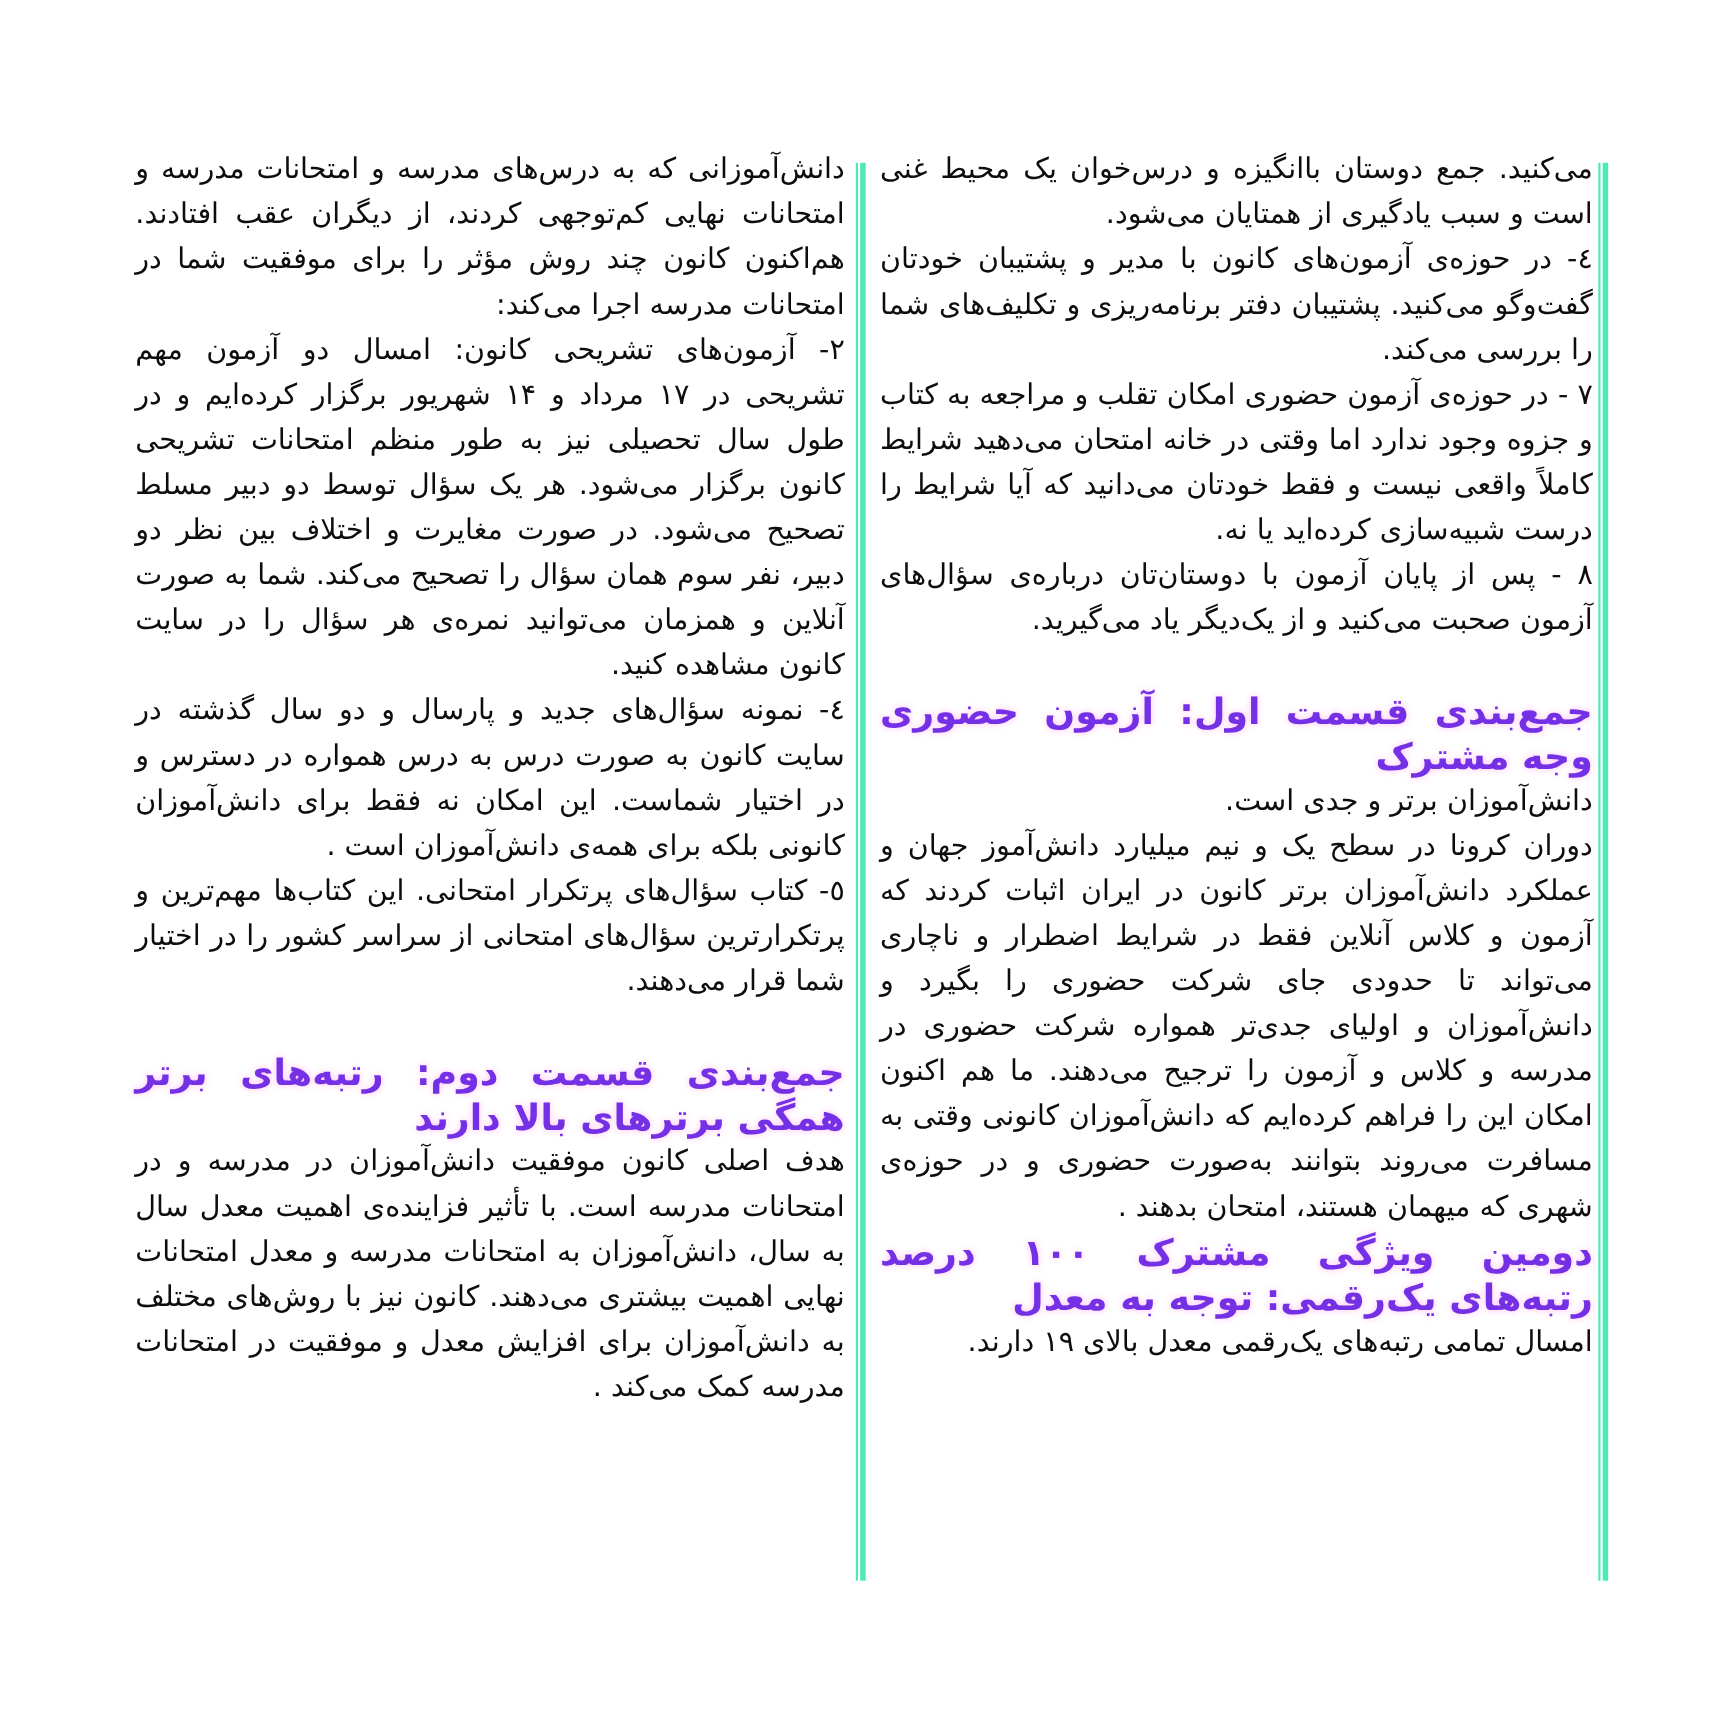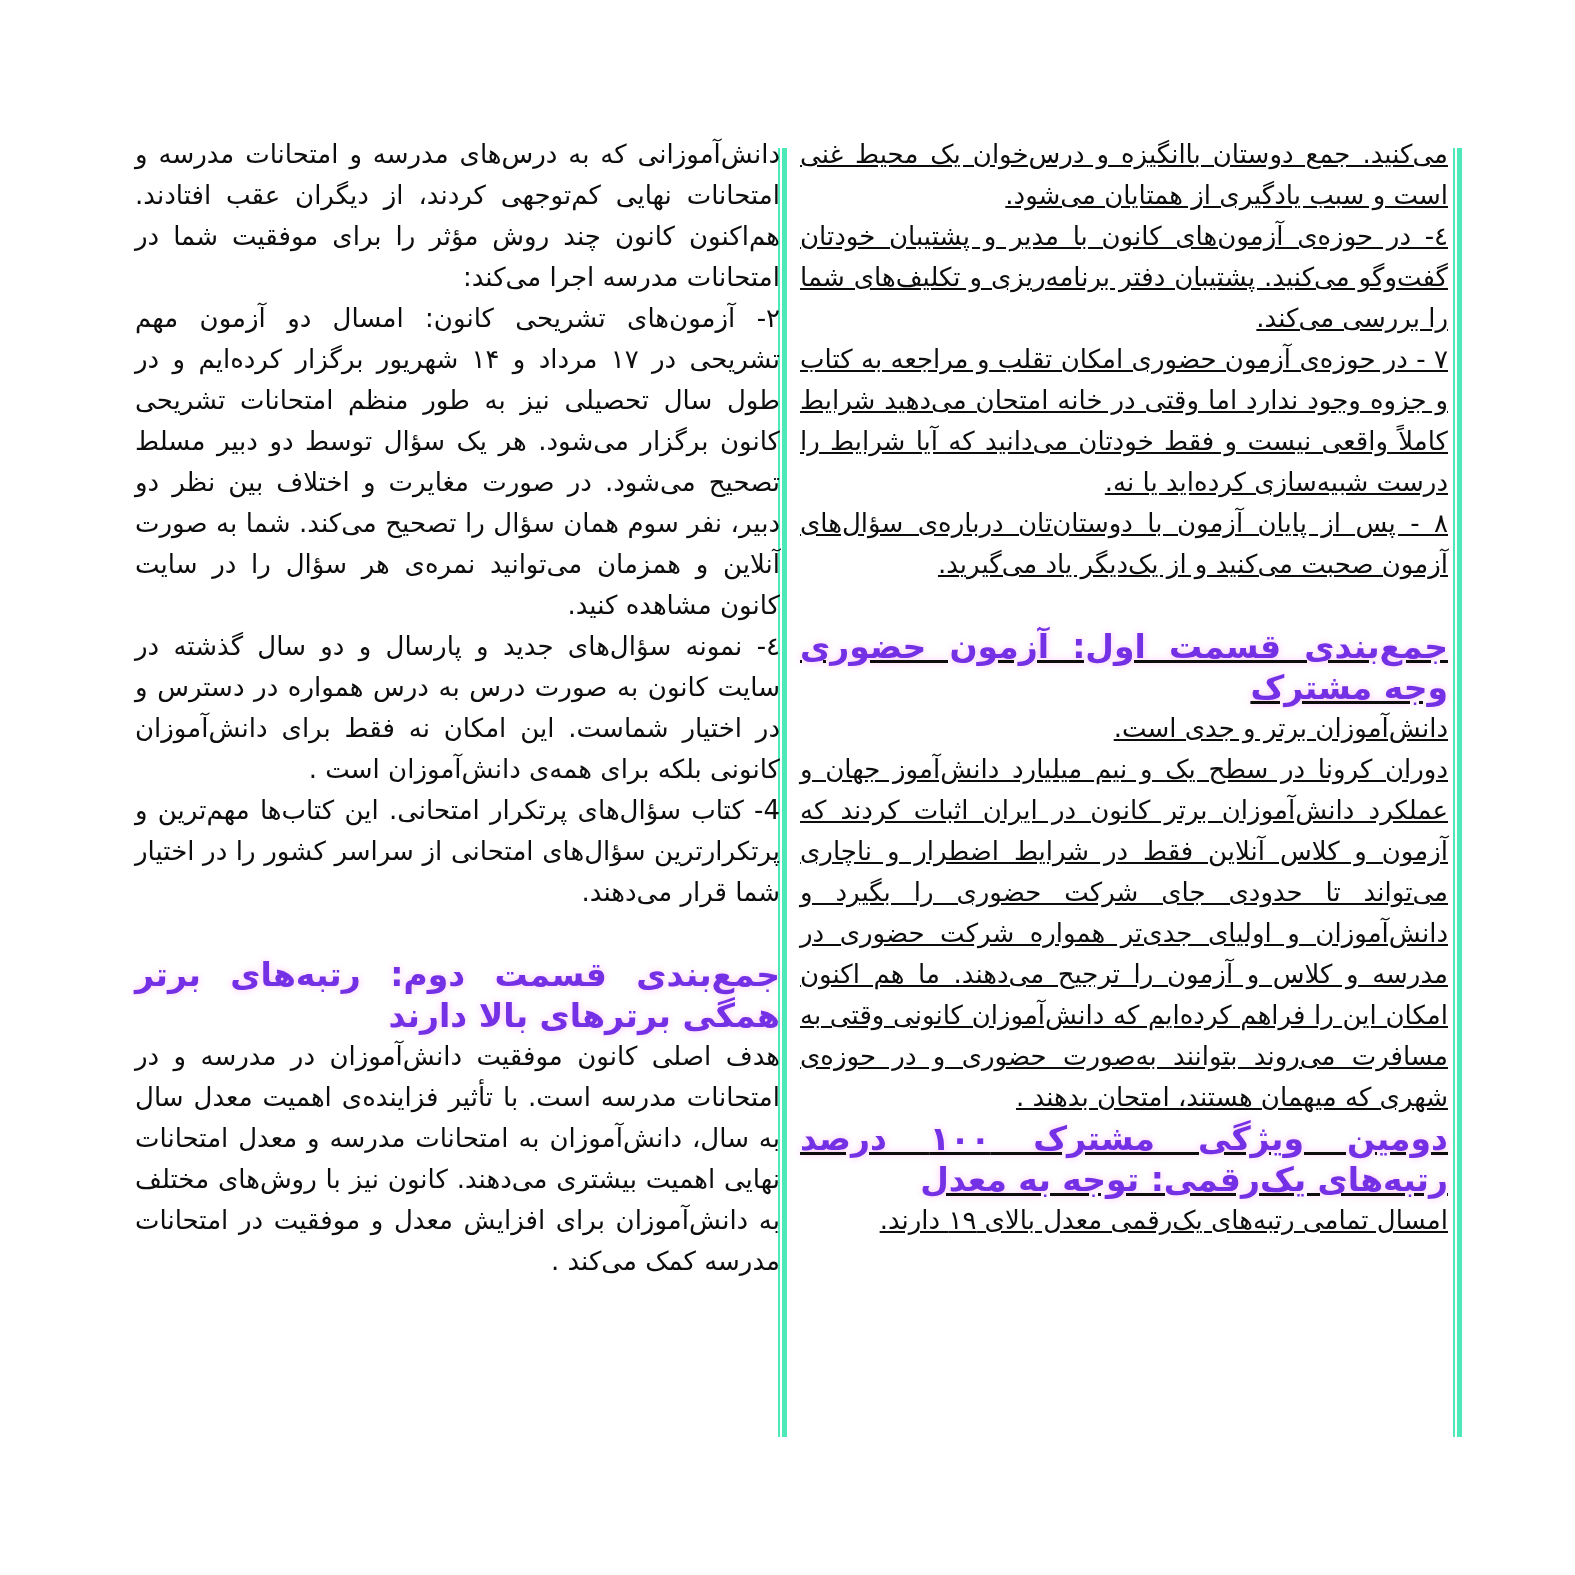--- a/index.html
+++ b/index.html
@@ -14,21 +14,21 @@
   }
   .col {
     position: absolute;
     top: 134px;
     color: #0d0d0d;
     font-size: 26px;
     line-height: 41px;
     text-align: justify;
     direction: rtl;
   }
-  .col-right { left: 800px; width: 648px; text-decoration: underline; }
+  .col-right { left: 800px; width: 648px; }
   .col-left  { left: 123px; width: 645px; }
   .col p, .col h2 {
     margin: 0;
     padding: 0;
   }
   .gap-before { margin-top: 41px !important; }
   h2.heading {
     font-size: 33px;
     line-height: 41px;
     font-weight: bold;
@@ -74,22 +74,22 @@
     <p>٤- در حوزه‌ی آزمون‌های کانون با مدیر و پشتیبان خودتان گفت‌وگو می‌کنید. پشتیبان دفتر برنامه‌ریزی و تکلیف‌های شما را بررسی می‌کند.</p>
     <p>٧ - در حوزه‌ی آزمون حضوری امکان تقلب و مراجعه به کتاب و جزوه وجود ندارد اما وقتی در خانه امتحان می‌دهید شرایط کاملاً واقعی نیست و فقط خودتان می‌دانید که آیا شرایط را درست شبیه‌سازی کرده‌اید یا نه.</p>
     <p>٨ - پس از پایان آزمون با دوستان‌تان درباره‌ی سؤال‌های آزمون صحبت می‌کنید و از یک‌دیگر یاد می‌گیرید.</p>
     <h2 class="heading gap-before">جمع‌بندی قسمت اول: آزمون حضوری وجه مشترک</h2>
     <p>دانش‌آموزان برتر و جدی است.</p>
     <p>دوران کرونا در سطح یک و نیم میلیارد دانش‌آموز جهان و عملکرد دانش‌آموزان برتر کانون در ایران اثبات کردند که آزمون و کلاس آنلاین فقط در شرایط اضطرار و ناچاری می‌تواند تا حدودی جای شرکت حضوری را بگیرد و دانش‌آموزان و اولیای جدی‌تر همواره شرکت حضوری در مدرسه و کلاس و آزمون را ترجیح می‌دهند. ما هم اکنون امکان این را فراهم کرده‌ایم که دانش‌آموزان کانونی وقتی به مسافرت می‌روند بتوانند به‌صورت حضوری و در حوزه‌ی شهری که میهمان هستند، امتحان بدهند .</p>
     <h2 class="heading">دومین ویژگی مشترک ۱۰۰ درصد رتبه‌های یک‌رقمی: توجه به معدل</h2>
     <p>امسال تمامی رتبه‌های یک‌رقمی معدل بالای ۱۹ دارند.</p>
   </section>
 
-  <section class="col col-left" style="color: rgb(13, 13, 13); margin-left: 12px;">
+  <section class="col col-left" style="color: rgb(13, 13, 13);">
     <p>دانش‌آموزانی که به درس‌های مدرسه و امتحانات مدرسه و امتحانات نهایی کم‌توجهی کردند، از دیگران عقب افتادند. هم‌اکنون کانون چند روش مؤثر را برای موفقیت شما در امتحانات مدرسه اجرا می‌کند:</p>
     <p>٢- آزمون‌های تشریحی کانون: امسال دو آزمون مهم تشریحی در ۱۷ مرداد و ۱۴ شهریور برگزار کرده‌ایم و در طول سال تحصیلی نیز به طور منظم امتحانات تشریحی کانون برگزار می‌شود. هر یک سؤال توسط دو دبیر مسلط تصحیح می‌شود. در صورت مغایرت و اختلاف بین نظر دو دبیر، نفر سوم همان سؤال را تصحیح می‌کند. شما به صورت آنلاین و همزمان می‌توانید نمره‌ی هر سؤال را در سایت کانون مشاهده کنید.</p>
     <p>٤- نمونه سؤال‌های جدید و پارسال و دو سال گذشته در سایت کانون به صورت درس به درس همواره در دسترس و در اختیار شماست. این امکان نه فقط برای دانش‌آموزان کانونی بلکه برای همه‌ی دانش‌آموزان است .</p>
-    <p>4- کتاب سؤال‌های پرتکرار امتحانی. این کتاب‌ها مهم‌ترین و پرتکرارترین سؤال‌های امتحانی از سراسر کشور را در اختیار شما قرار می‌دهند.</p>
+    <p>٥- کتاب سؤال‌های پرتکرار امتحانی. این کتاب‌ها مهم‌ترین و پرتکرارترین سؤال‌های امتحانی از سراسر کشور را در اختیار شما قرار می‌دهند.</p>
     <h2 class="heading gap-before">جمع‌بندی قسمت دوم: رتبه‌های برتر همگی برتر‌های بالا دارند</h2>
     <p>هدف اصلی کانون موفقیت دانش‌آموزان در مدرسه و در امتحانات مدرسه است. با تأثیر فزاینده‌ی اهمیت معدل سال به سال، دانش‌آموزان به امتحانات مدرسه و معدل امتحانات نهایی اهمیت بیشتری می‌دهند. کانون نیز با روش‌های مختلف به دانش‌آموزان برای افزایش معدل و موفقیت در امتحانات مدرسه کمک می‌کند .</p>
   </section>
 
 </div>
 
 </body></html>

